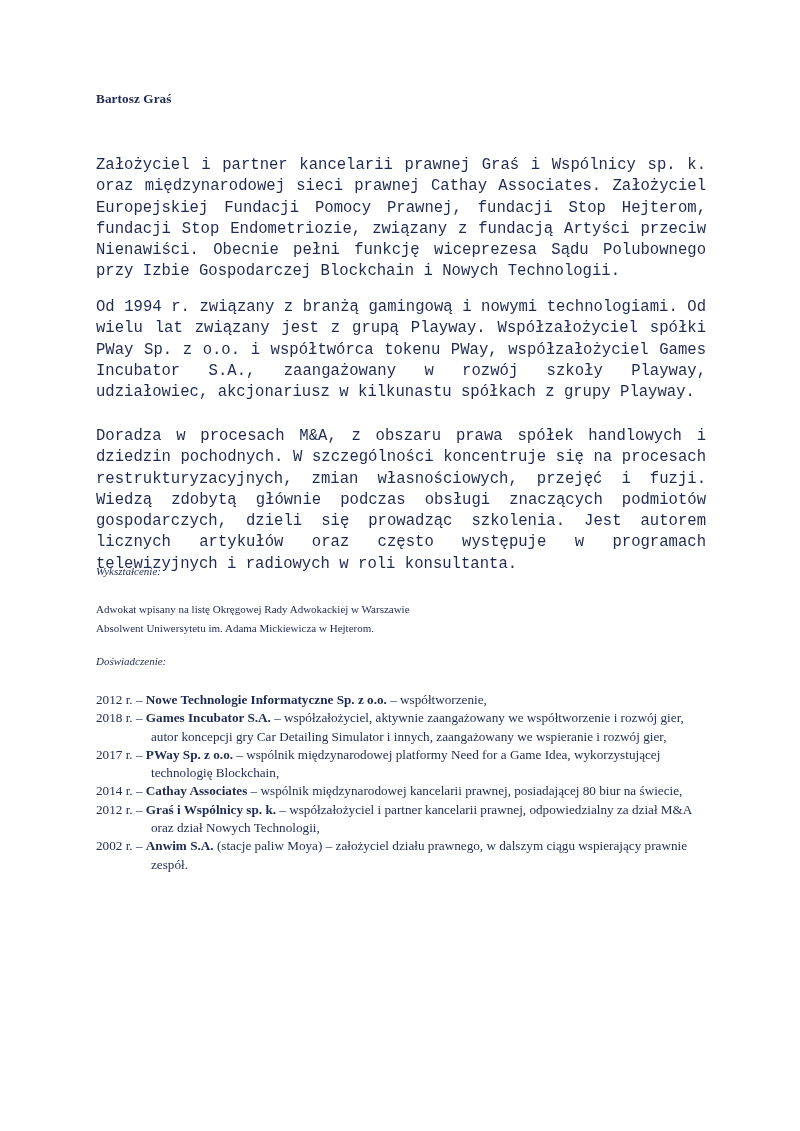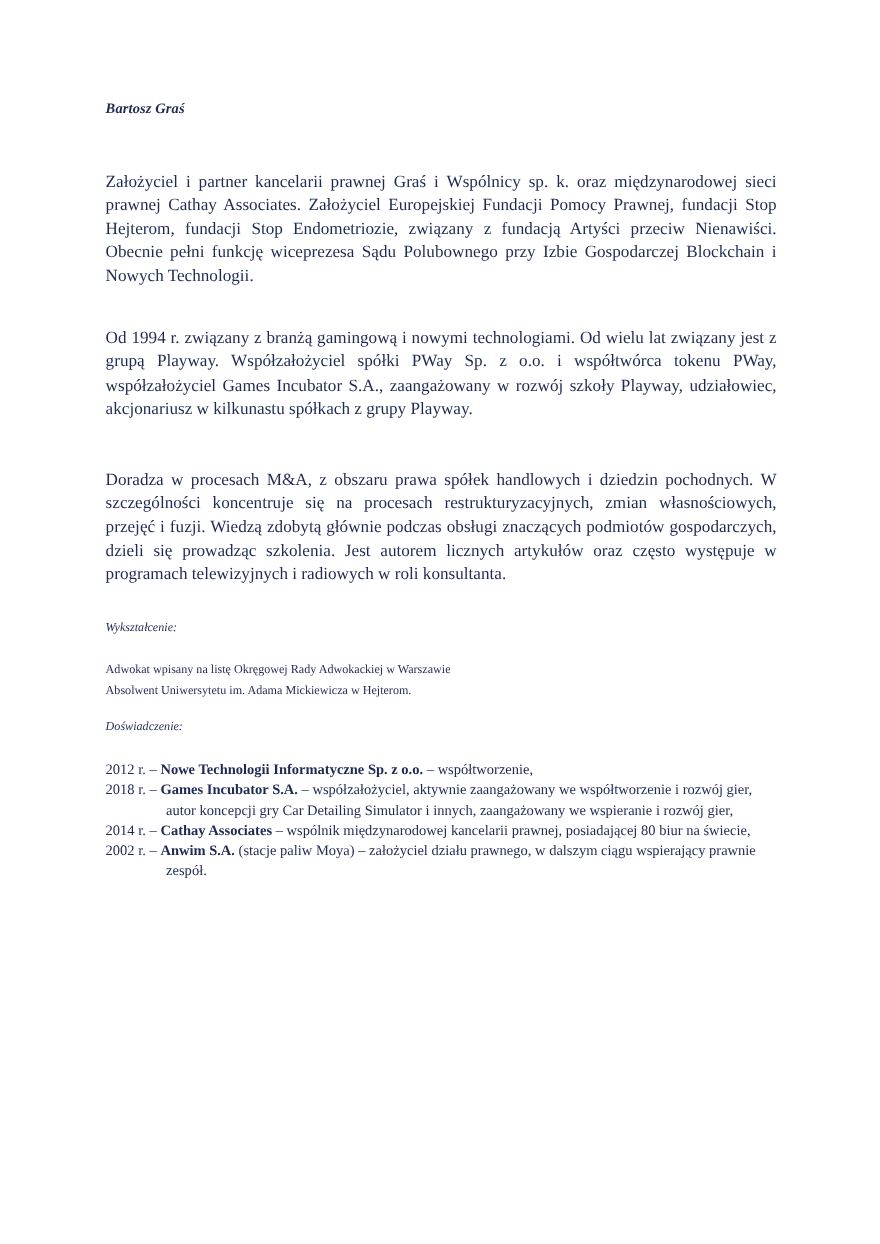--- a/index.html
+++ b/index.html
@@ -1,21 +1,21 @@
 <!DOCTYPE html>
 <html><head>
 <meta charset="utf-8">
 <style>
   html, body { margin: 0; padding: 0; background: #ffffff; }
   body { width: 800px; height: 1131px; position: relative; overflow: hidden;
          font-family: "DejaVu Serif", "Liberation Serif", serif; color: #1f2a52; }
   .page { position: absolute; left: 96px; top: 0; width: 610px; }
   .name { position: absolute; top: 91px; left: 0; font-weight: bold; font-size: 13.2px;
-          font-family: "Liberation Serif", serif; letter-spacing: 0.1px; font-style: italic; }
-  .para { position: absolute; left: 0; width: 610px; font-family: Liberation Serif, serif;
+          font-family: "Liberation Serif", serif; letter-spacing: 0.1px; }
+  .para { position: absolute; left: 0; width: 610px; font-family: Liberation Mono, monospace;
           font-size: 15.6px; line-height: 21.3px; text-align: justify; }
   #p1 { top: 155px; }
   #p2 { top: 297px; }
   #p3 { top: 426px; }
   .section-heading { position: absolute; left: 0; font-style: italic; font-weight: normal;
           font-family: "Liberation Serif", serif; font-size: 11px; }
   #edu-h { top: 565px; }
   #exp-h { top: 655px; }
   .edu { position: absolute; top: 600px; left: 0; font-family: "Liberation Serif", serif;
          font-size: 11px; line-height: 18.5px; }
@@ -35,18 +35,20 @@
   <div class="para" id="p3">Doradza w procesach M&amp;A, z obszaru prawa spółek handlowych i dziedzin pochodnych. W szczególności koncentruje się na procesach restrukturyzacyjnych, zmian własnościowych, przejęć i fuzji. Wiedzą zdobytą głównie podczas obsługi znaczących podmiotów gospodarczych, dzieli się prowadząc szkolenia. Jest autorem licznych artykułów oraz często występuje w programach telewizyjnych i radiowych w roli konsultanta.</div>
 
   <div class="section-heading" id="edu-h">Wykształcenie:</div>
   <div class="edu">
     <div>Adwokat wpisany na listę Okręgowej Rady Adwokackiej w Warszawie</div>
     <div>Absolwent Uniwersytetu im. Adama Mickiewicza w Hejterom.</div>
   </div>
 
   <div class="section-heading" id="exp-h">Doświadczenie:</div>
   <div class="exp">
-    <div class="exp-item"><span>2012 r. – </span><b>Nowe Technologii Informatyczne Sp. z o.o.</b><span> – współtworzenie,</span></div>
+    <div class="exp-item"><span>2012 r. – </span><b>Nowe Technologie Informatyczne Sp. z o.o.</b><span> – współtworzenie,</span></div>
     <div class="exp-item"><span>2018 r. – </span><b>Games Incubator S.A.</b><span> – współzałożyciel, aktywnie zaangażowany we współtworzenie i rozwój gier, autor koncepcji gry Car Detailing Simulator i innych, zaangażowany we wspieranie i rozwój gier,</span></div>
+    <div class="exp-item"><span>2017 r. – </span><b>PWay Sp. z o.o.</b><span> – wspólnik międzynarodowej platformy Need for a Game Idea, wykorzystującej technologię Blockchain,</span></div>
     <div class="exp-item"><span>2014 r. – </span><b>Cathay Associates</b><span> – wspólnik międzynarodowej kancelarii prawnej, posiadającej 80 biur na świecie,</span></div>
+    <div class="exp-item"><span>2012 r. – </span><b>Graś i Wspólnicy sp. k.</b><span> – współzałożyciel i partner kancelarii prawnej, odpowiedzialny za dział M&amp;A oraz dział Nowych Technologii,</span></div>
     <div class="exp-item"><span>2002 r. – </span><b>Anwim S.A.</b><span> (stacje paliw Moya) – założyciel działu prawnego, w dalszym ciągu wspierający prawnie zespół.</span></div>
   </div>
 </div>
 
 </body></html>

